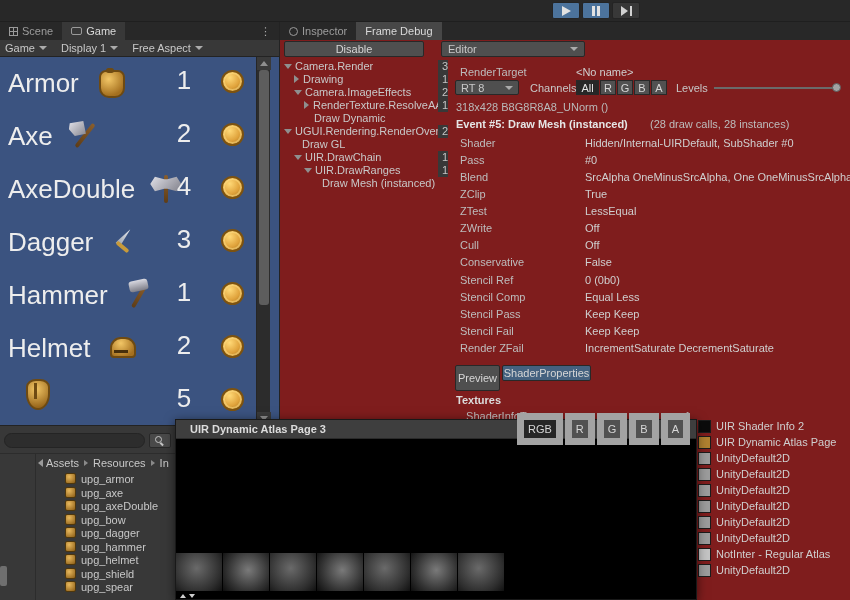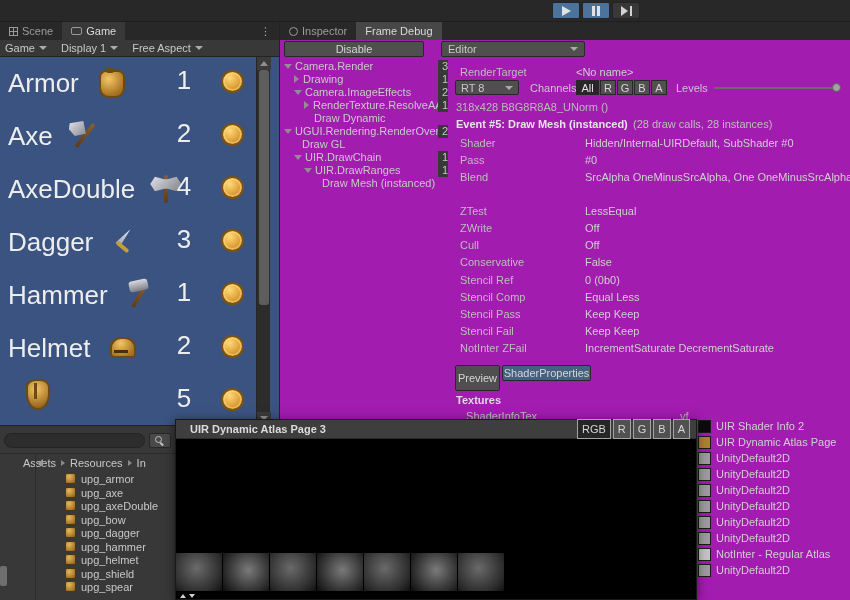--- a/index.html
+++ b/index.html
@@ -77,21 +77,21 @@
        border-radius:10px 10px 12px 12px / 8px 8px 16px 16px; }
   .ic-shield::after { content:""; position:absolute; left:14px; top:6px; width:3px; height:16px; background:#6e4a12; }
   .gv-scrollbar { position:absolute; left:256px; top:35px; bottom:0; width:14px; background:#2c2c2c; border-left:1px solid #262626; }
   .sb-arrow { position:absolute; left:0; width:14px; height:13px; background:#3a3a3a; display:flex; align-items:center; justify-content:center; }
   .sb-up { top:0; } .sb-down { bottom:0; }
   .sb-up::after { content:""; border-left:4px solid transparent; border-right:4px solid transparent; border-bottom:5px solid #8f8f8f; }
   .sb-down::after { content:""; border-left:4px solid transparent; border-right:4px solid transparent; border-top:5px solid #8f8f8f; }
   .sb-thumb { position:absolute; left:2px; top:13px; width:10px; height:235px; background:#5d5d5d; border-radius:3px; }
 
   
-  .right-panel { position:absolute; left:280px; top:22px; width:570px; height:578px; background:#a21caf; }
+  .right-panel { position:absolute; left:280px; top:22px; width:570px; height:578px; background:#7f1d1d; }
   .fd-controls { position:absolute; left:0; top:18px; right:0; height:19px; }
   .btn { background:#4f4f4f; border:1px solid #282828; border-radius:2px; color:#d6d6d6;
          display:flex; align-items:center; justify-content:center; }
   .disable-btn { position:absolute; left:4px; top:1px; width:140px; height:16px; }
   .editor-dd { position:absolute; left:161px; top:1px; width:144px; height:16px; background:#4f4f4f;
                border:1px solid #282828; border-radius:2px; display:flex; align-items:center; justify-content:space-between; padding:0 6px; }
   .fd-tree { position:absolute; left:2px; top:38px; width:168px; }
   .tree-row { position:relative; height:13px; line-height:13px; white-space:nowrap; overflow:hidden; }
   .tree-count { position:absolute; right:2px; top:0; background:#383838; padding-left:4px; color:#c4c4c4; }
   .fd-details { position:absolute; left:172px; top:36px; right:2px; height:380px; }
@@ -102,21 +102,21 @@
            border-radius:2px; display:flex; align-items:center; justify-content:space-between; padding:0 5px; }
   .ch-label { position:absolute; left:78px; }
   .ch-btn { position:absolute; top:0; height:15px; background:#515151; border:1px solid #282828; color:#d6d6d6;
             display:flex; align-items:center; justify-content:center; }
   .ch-btn.pressed { background:#272727; color:#e6e6e6; }
   .lv-label { position:absolute; left:224px; }
   .lv-slider { position:absolute; left:262px; right:8px; top:7px; height:2px; background:#6a6a6a; }
   .lv-thumb { position:absolute; left:94%; top:-4px; width:9px; height:9px; border-radius:50%; background:#a2a2a2; border:1px solid #5c5c5c; }
   .d-info { color:#b9b9b9; }
   .d-event-title { font-weight:bold; color:#e6e6e6; }
-  .d-event-stats { color:#bdbdbd; margin-left:9px; }
+  .d-event-stats { color:#bdbdbd; margin-left:26px; }
   .preview-btn { position:absolute; left:3px; top:0; width:45px; height:26px; }
   .shprops-btn { position:absolute; left:50px; top:0; width:89px; height:16px; background:#44617f; }
   .texhead { font-weight:bold; color:#dcdcdc; position:absolute; left:4px; }
   .tex-flags { position:absolute; left:228px; color:#b5b5b5; }
   .texvals { position:absolute; left:418px; top:396px; width:150px; }
   .texval-row { display:flex; align-items:center; height:16px; }
   .tex-thumb { width:13px; height:13px; border:1px solid #1c1c1c; margin-right:5px; flex:none; }
   .texval-name { white-space:nowrap; color:#cfcfcf; }
 
   
@@ -124,39 +124,39 @@
   .pp-toolbar { position:relative; height:28px; border-bottom:1px solid #2c2c2c; }
   .pp-search { position:absolute; left:4px; top:7px; right:30px; height:15px; background:#2d2d2d; border:1px solid #242424;
                border-radius:8px; color:#cfcfcf; font-family:"Liberation Sans",sans-serif; font-size:11px; padding:0 7px; outline:none; }
   .pp-search-btn { position:absolute; right:4px; top:7px; width:22px; height:15px; background:#494949; border:1px solid #282828;
                    border-radius:2px; display:flex; align-items:center; justify-content:center; }
   .search-icon { position:relative; width:10px; height:10px; }
   .search-icon::before { content:""; position:absolute; left:0; top:0; width:5px; height:5px; border:1px solid #c4c4c4; border-radius:50%; }
   .search-icon::after { content:""; position:absolute; left:6px; top:6px; width:4px; height:2px; background:#c4c4c4;
                         transform:rotate(45deg); transform-origin:0 0; }
   .pp-breadcrumb { position:absolute; left:0; top:28px; right:0; height:17px; display:flex; align-items:center;
-                   padding-left:23px; white-space:nowrap; overflow:hidden; }
+                   padding-left:46px; white-space:nowrap; overflow:hidden; }
   .pp-back { position:absolute; left:38px; top:5px; width:0; height:0; border-top:4px solid transparent;
              border-bottom:4px solid transparent; border-right:5px solid #9a9a9a; }
   .crumb-sep { width:0; height:0; border-top:3px solid transparent; border-bottom:3px solid transparent;
                border-left:4px solid #8a8a8a; margin:0 5px; }
   .pp-gutter { position:absolute; left:0; top:28px; bottom:0; width:36px; border-right:1px solid #2c2c2c; }
   .pp-gutter-thumb { position:absolute; left:0; top:112px; width:7px; height:20px; background:#6f6f6f; border-radius:2px; }
   .pp-list { position:absolute; left:37px; top:47px; right:0; bottom:0; overflow:hidden; }
   .pp-item { display:flex; height:13.5px; padding-left:28px; white-space:nowrap; }
   .pp-ic { width:11px; height:11px; border-radius:2px; flex:none;
            background:radial-gradient(circle at 35% 30%, #e8b85c, #8a5c16); border:1px solid #4f370c; margin-right:5px; }
 
   
   .atlas-window { position:absolute; left:175px; top:419px; width:522px; height:181px; background:#000;
                   border:1px solid #191919; box-shadow:0 2px 10px rgba(0,0,0,.55); z-index:10; }
   .aw-titlebar { height:19px; background:#3e3e3e; border-bottom:1px solid #2a2a2a; display:flex; align-items:center; padding:0 6px 0 14px; }
   .aw-title { color:#dcdcdc; font-weight:bold; }
   .aw-btns { margin-left:auto; display:flex; gap:2px; }
-  .aw-btn { height:20px; background:#515151; border:1px solid #a3a3a3; color:#d6d6d6;
+  .aw-btn { height:32px; background:#515151; border:7px solid #a3a3a3; color:#d6d6d6;
             display:flex; align-items:center; justify-content:center; padding:8px 4px; min-width:17px; }
   .aw-btn.pressed { background:#262626; }
   .aw-thumbs { position:absolute; left:0; bottom:8px; display:flex; gap:1px; }
   .aw-thumb { width:46px; height:38px; background:radial-gradient(circle at 45% 40%, #6a6a6a, #2e2e2e 70%, #101010); }
   .aw-thumb:nth-child(even) { background:radial-gradient(circle at 55% 45%, #7a7a7a, #343434 62%, #0d0d0d); }
   .aw-scroll-up { position:absolute; left:4px; bottom:1px; width:0; height:0;
                   border-left:3px solid transparent; border-right:3px solid transparent; border-bottom:4px solid #cfcfcf; }
   .aw-scroll-down { position:absolute; left:13px; bottom:1px; width:0; height:0;
                     border-left:3px solid transparent; border-right:3px solid transparent; border-top:4px solid #cfcfcf; }
 </style>
@@ -320,20 +320,24 @@
           <span class="d-value">Hidden/Internal-UIRDefault, SubShader #0</span>
         </div>
       <div class="d-row" style="top:94px">
           <span class="d-label">Pass</span>
           <span class="d-value">#0</span>
         </div>
       <div class="d-row" style="top:111px">
           <span class="d-label">Blend</span>
           <span class="d-value">SrcAlpha OneMinusSrcAlpha, One OneMinusSrcAlpha</span>
         </div>
+      <div class="d-row" style="top:128px">
+          <span class="d-label">ZClip</span>
+          <span class="d-value">True</span>
+        </div>
       <div class="d-row" style="top:145px">
           <span class="d-label">ZTest</span>
           <span class="d-value">LessEqual</span>
         </div>
       <div class="d-row" style="top:162px">
           <span class="d-label">ZWrite</span>
           <span class="d-value">Off</span>
         </div>
       <div class="d-row" style="top:179px">
           <span class="d-label">Cull</span>
@@ -353,21 +357,21 @@
         </div>
       <div class="d-row" style="top:248px">
           <span class="d-label">Stencil Pass</span>
           <span class="d-value">Keep Keep</span>
         </div>
       <div class="d-row" style="top:265px">
           <span class="d-label">Stencil Fail</span>
           <span class="d-value">Keep Keep</span>
         </div>
       <div class="d-row" style="top:282px">
-          <span class="d-label">NotInter ZFail</span>
+          <span class="d-label">Render ZFail</span>
           <span class="d-value">IncrementSaturate DecrementSaturate</span>
         </div>
 
       <div class="d-row" style="top:307px">
         <div class="btn preview-btn">Preview</div>
         <div class="btn shprops-btn">ShaderProperties</div>
       </div>
       <div class="d-row" style="top:350px">
         <span class="d-label">_ShaderInfoTex</span>
         <span class="tex-flags">vf</span>

